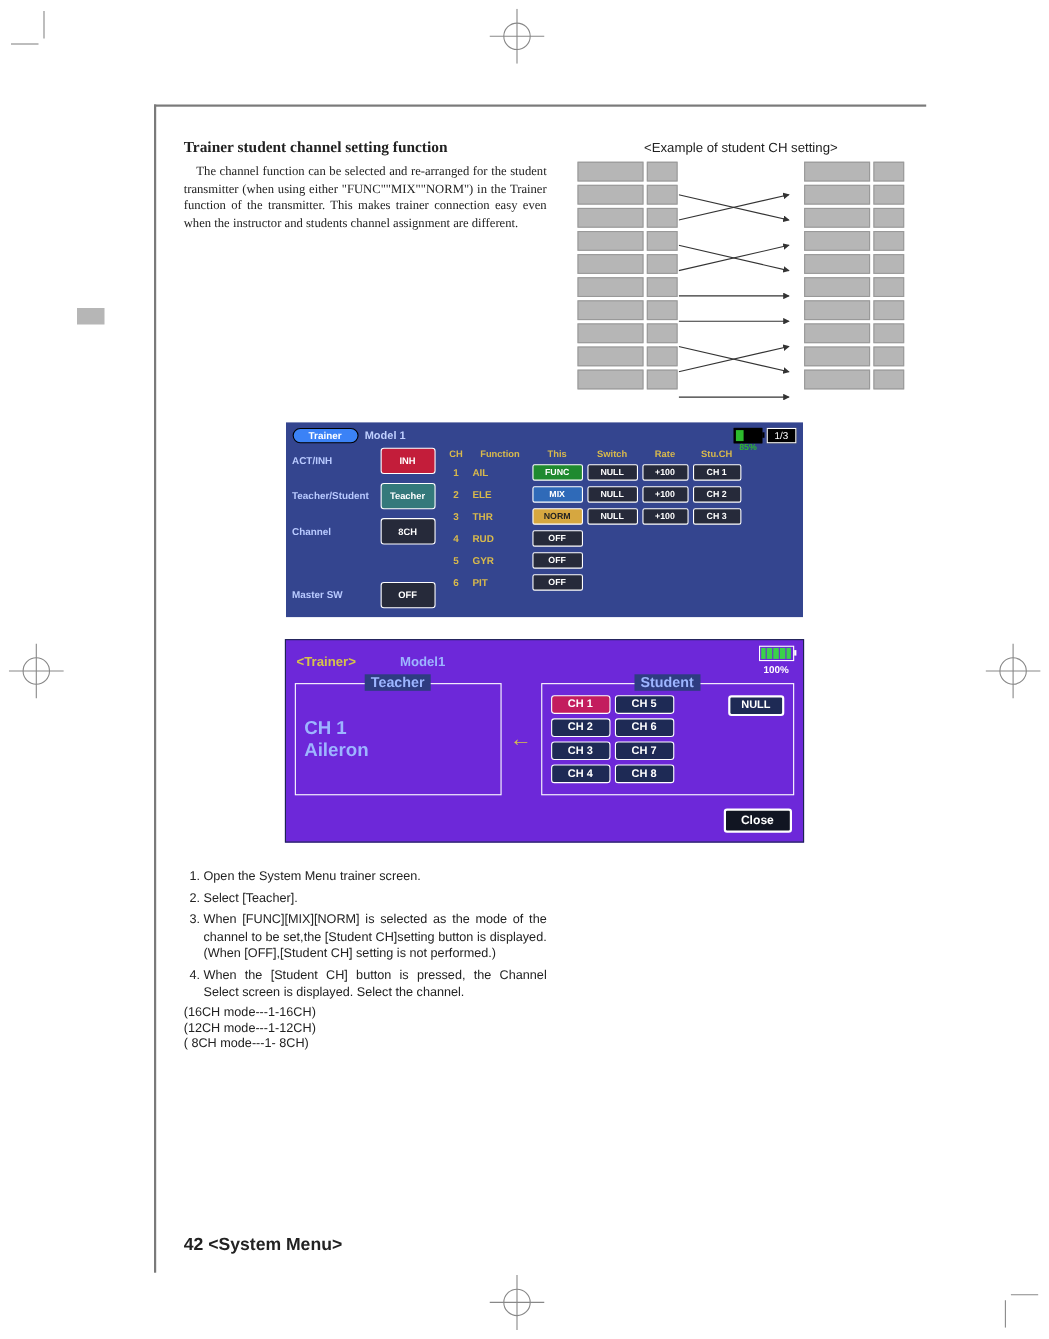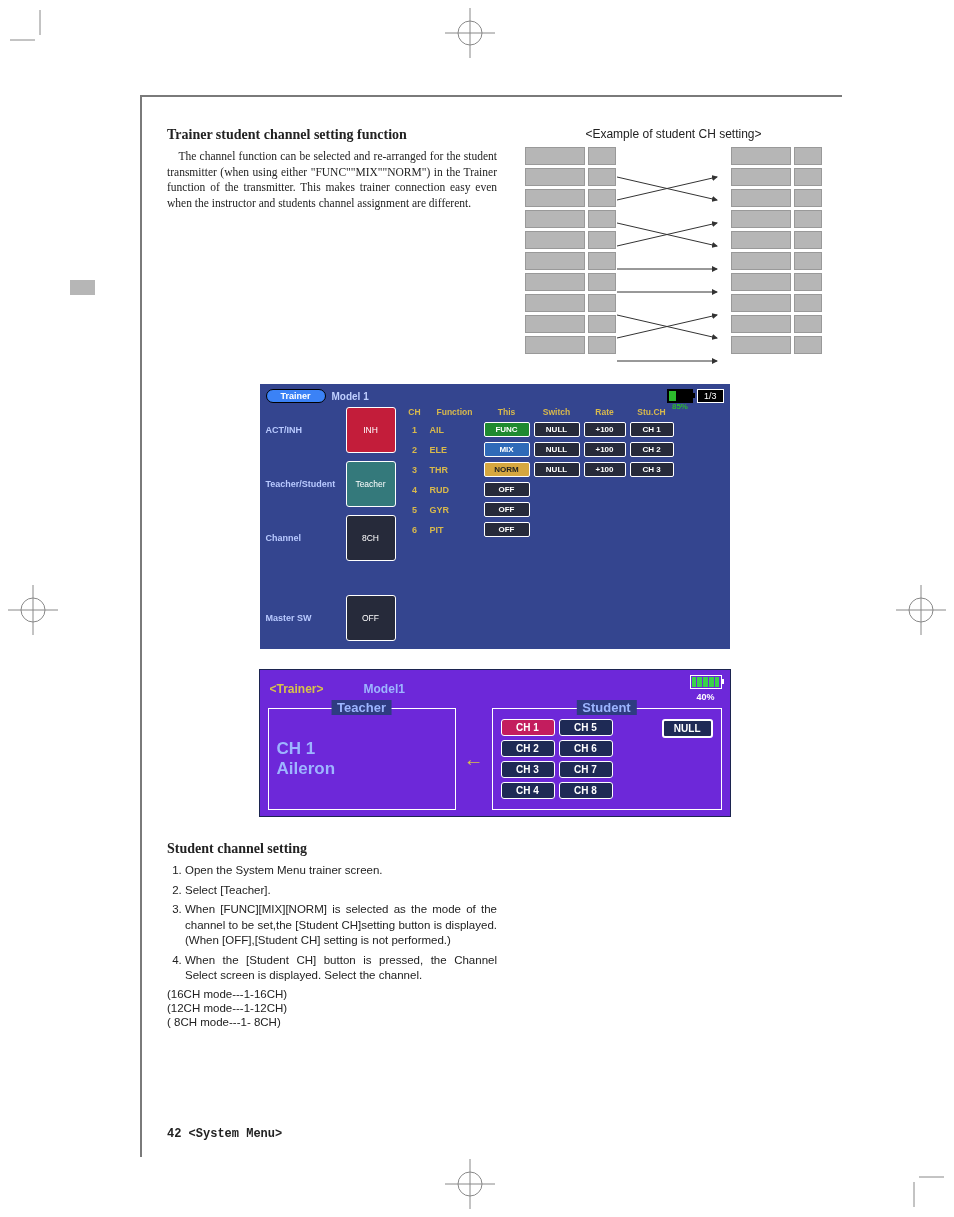--- a/index.html
+++ b/index.html
@@ -88,21 +88,21 @@
   .label-blue-bold { color:#c0d0ff; font-weight:bold; font-size:10px; }
   .battery-box { margin-left:auto; display:flex; align-items:center; gap:4px; }
   .batt-icon { position:relative; width:24px; height:12px; border:1px solid #000; background:#000000; display:inline-block;}
   .batt-icon::after{content:'';position:absolute;right:-3px;top:3px;width:2px;height:5px;background:#000;}
   .batt-fill{position:absolute;left:1px;top:1px;bottom:1px;width:30%;background:#2dbb2d;}
   .pct { font-size:8px; color:#2dbb2d; font-weight:bold; position:absolute; bottom:-9px; left:0; width:100%; text-align:center;}
   .page-ind { background:#000; color:#fff; font-size:9px; padding:1px 6px; border:1px solid #fff;}
   .ui-body { display:flex; padding:2px 6px 8px 6px; gap:8px; }
   .ui-left { width:130px; color:#b9caff; font-weight:bold; display:flex; flex-direction:column; gap:8px; font-size:9px;}
   .ui-left .row { display:flex; justify-content:space-between; align-items:center; }
-  .btn-ui { border:1px solid #fff; border-radius:3px; padding:17px 6px; font-size:8.5px; font-weight:normal; text-align:center; min-width:36px; color:#fff;}
+  .btn-ui { border:1px solid #fff; border-radius:3px; padding:6px 6px; font-size:8.5px; font-weight:bold; text-align:center; min-width:36px; color:#fff;}
   .btn-red { background:#c31d3a; }
   .btn-teal{ background:#34797b; color:#fff;}
   .btn-grey{ background:#262a3a; color:#fff;}
   .ui-table { flex:1; }
   .ui-table .hdr, .ui-table .trow { display:grid; grid-template-columns: 22px 50px 46px 46px 42px 44px; gap:4px; align-items:center; margin-bottom:5px;}
   .ui-table .hdr span { color:#d8b94c; font-size:8.5px; font-weight:bold; text-align:center;}
   .ui-table .hdr span:first-child{text-align:center;}
   .num { color:#d8b94c; font-weight:bold; font-size:9px; text-align:center;}
   .func-txt { color:#d8b94c; font-size:9px; font-weight:bold;}
   .mode-btn { border:1px solid #fff; border-radius:2px; color:#fff; font-size:8px; font-weight:bold; text-align:center; padding:2px 0;}
@@ -141,21 +141,21 @@
   .stu-btn.sel{background:#c31d5e;}
   .stu-btn.norm{background:#1e2a55;}
   .null-btn{ border:2px solid #fff; border-radius:3px; background:#1e2a55; padding:2px 10px; font-size:10px; font-weight:bold;}
   .close-btn{ border:2px solid #fff; border-radius:3px; background:#111522; padding:3px 14px; font-size:11px; font-weight:bold; float:right; margin:6px 10px 8px 0;}
   
   .instr { margin-top: 24px; width: 330px;}
   .instr ol { margin:4px 0 4px 18px; padding:0; font-size:11.5px; line-height:1.35;}
   .instr ol li{ margin-bottom:4px; text-align:justify;}
   .instr .note{ font-size:11.5px; margin:2px 0;}
   .footer {
-    position:absolute; bottom:16px; left:25px; font-family:Liberation Mono, monospace; font-size:12px;
+    position:absolute; bottom:16px; left:25px; font-family:Liberation Sans, sans-serif; font-size:16px;
   }
   .footer .pnum{font-weight:bold;}
   .student-inner{display:flex; justify-content:space-between; align-items:flex-start; gap:10px;}
 </style>
 </head>
 <body>
 
 <div class="reg-mark" style="left:445px; top:8px;">
 <svg width="50" height="50">
       <circle cx="25" cy="25" r="12" fill="none" stroke="#888" stroke-width="1"></circle>
@@ -414,21 +414,21 @@
         <span class="lbl-yellow">&lt;Trainer&gt;</span>
         <span class="lbl-blue">Model1</span>
         <div class="batt2-wrap">
           <span class="batt2"><span class="batt2-fill">
                 <span class="batt2-seg"></span>
                 <span class="batt2-seg"></span>
                 <span class="batt2-seg"></span>
                 <span class="batt2-seg"></span>
                 <span class="batt2-seg"></span>
               </span></span><br>
-          <span class="pct2">40%</span>
+          <span class="pct2">100%</span>
         </div>
       </div>
       <div class="subpanels">
         <div class="fieldset teacher">
           <span class="legend">Teacher</span>
           <div class="big-ch">CH 1</div>
           <div class="big-ch">Aileron</div>
         </div>
         <div class="arrow-mid">←</div>
         <div class="fieldset">
@@ -441,24 +441,26 @@
                 <div class="stu-btn norm">CH 6</div>
                 <div class="stu-btn norm">CH 3</div>
                 <div class="stu-btn norm">CH 7</div>
                 <div class="stu-btn norm">CH 4</div>
                 <div class="stu-btn norm">CH 8</div>
               </div>
             <span class="null-btn">NULL</span>
           </div>
         </div>
       </div>
+      <div style="overflow:hidden;">
+          <span class="close-btn">Close</span>
+        </div>
     </div>
 
     <div class="instr">
-      <h3 class="section-title">Student channel setting</h3>
       <ol id="steps-list">
           <li>Open the System Menu trainer screen.</li>
           <li>Select [Teacher].</li>
           <li>When [FUNC][MIX][NORM] is selected as the mode of the channel to be set,the [Student CH]setting button is displayed. (When [OFF],[Student CH] setting is not performed.)</li>
           <li>When the [Student CH] button is pressed, the Channel Select screen is displayed. Select the channel.</li>
         </ol>
       <div id="notes-list">
           <p class="note">(16CH mode---1-16CH)</p>
           <p class="note">(12CH mode---1-12CH)</p>
           <p class="note">( 8CH mode---1-  8CH)</p>

